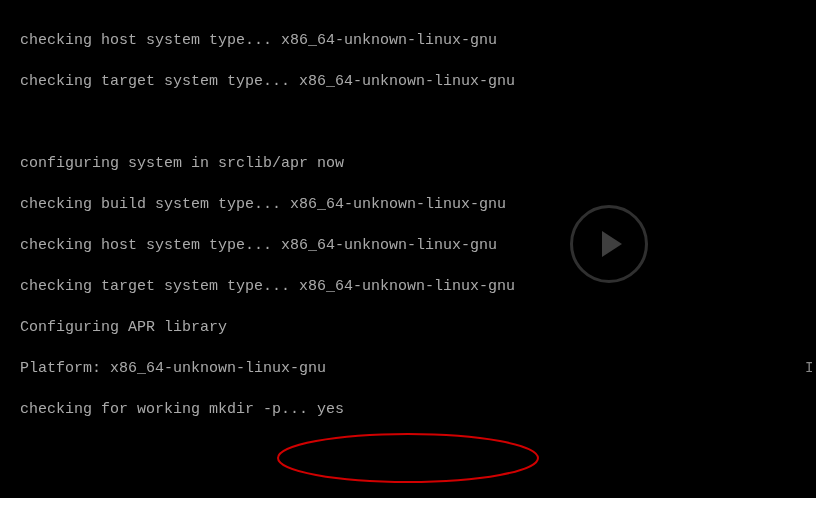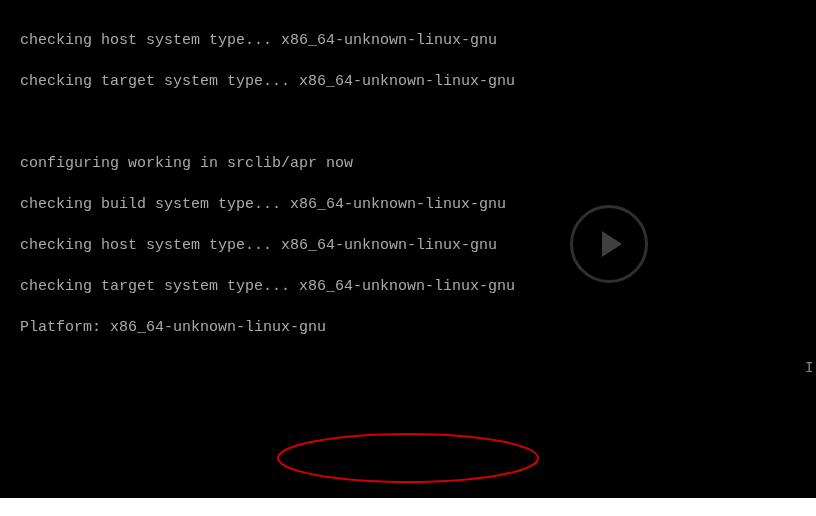--- a/index.html
+++ b/index.html
@@ -63,25 +63,27 @@
     }
   </style>
 </head>
 <body>
 
 <div class="terminal">
 <div class="line"><span>checking host system type... x86_64-unknown-linux-gnu</span></div>
 <div class="line"><span>checking target system type... x86_64-unknown-linux-gnu</span></div>
 <div class="line"><span></span></div>
 <div class="line"><span></span></div>
-<div class="line"><span>configuring working in srclib/apr now</span></div>
+<div class="line"><span>configuring system in srclib/apr now</span></div>
 <div class="line"><span>checking build system type... x86_64-unknown-linux-gnu</span></div>
 <div class="line"><span>checking host system type... x86_64-unknown-linux-gnu</span></div>
 <div class="line"><span>checking target system type... x86_64-unknown-linux-gnu</span></div>
+<div class="line"><span>Configuring APR library</span></div>
 <div class="line"><span>Platform: x86_64-unknown-linux-gnu</span></div>
+<div class="line"><span>checking for working mkdir -p... yes</span></div>
 
 
 
 
 
 
 
 
 
 

